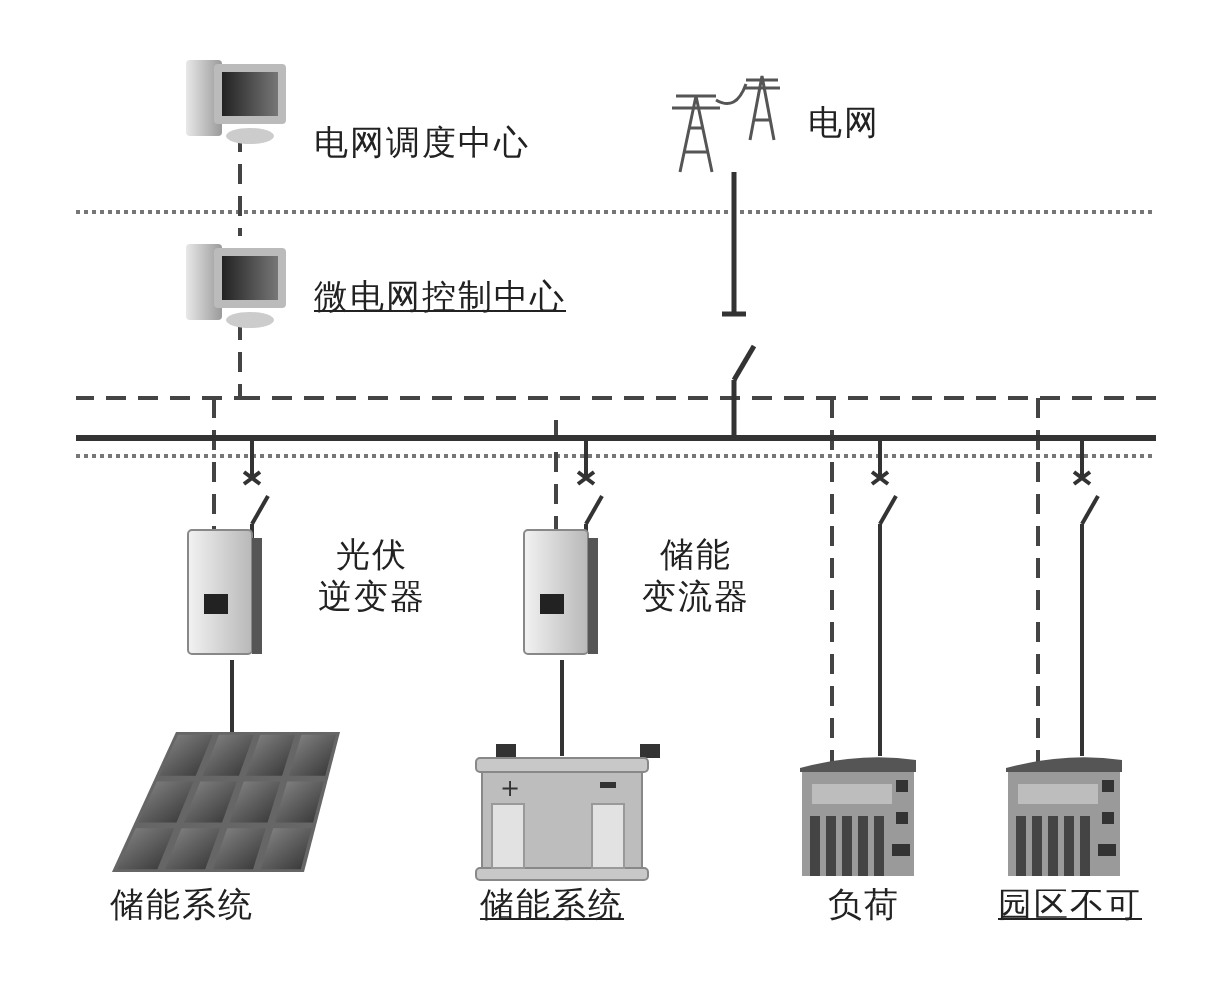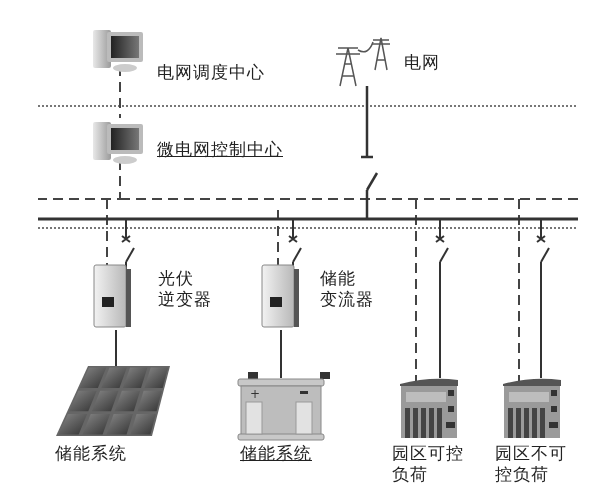--- a/index.html
+++ b/index.html
@@ -1,19 +1,19 @@
 <!DOCTYPE html>
 <html><head>
 <meta charset="utf-8">
 <style>
   html,body{margin:0;padding:0;background:#ffffff;}
   body{width:610px;height:496px;position:relative;overflow:hidden;font-family:"DejaVu Serif","Liberation Serif",serif;color:#222;}
   svg#diagram{position:absolute;left:0;top:0;}
   .lbl{position:absolute;font-size:17px;color:#222;white-space:nowrap;line-height:1.25;letter-spacing:1px;}
-  .ctr{}
+  .ctr{text-align:center;}
 </style>
 </head>
 <body>
 
 <svg id="diagram" width="610" height="496" viewBox="0 0 610 496">
   <defs>
     <linearGradient id="pcCase" x1="0" x2="1">
       <stop offset="0" stop-color="#e8e8e8"></stop>
         <stop offset="1" stop-color="#9a9a9a"></stop>
     </linearGradient>
@@ -188,19 +188,17 @@
 </div>
 <div class="lbl ctr" style="left:320px;top:268px;width:56px;">
   <div>储能</div>
   <div>变流器</div>
 </div>
 
 <div class="lbl" style="left:55px;top:443px;">储能系统</div>
 <div class="lbl" style="left:240px;top:443px;text-decoration:underline;">储能系统</div>
 
 <div class="lbl ctr" style="left:392px;top:443px;width:80px;">
-  <div>园区可控</div>
   <div>负荷</div>
 </div>
-<div class="lbl ctr" style="left:495px;top:443px;width:80px;">
+<div class="lbl ctr" style="left:495px;top:443px;width:80px;text-decoration:underline;">
   <div>园区不可</div>
-  <div>控负荷</div>
 </div>
 
 </body></html>

